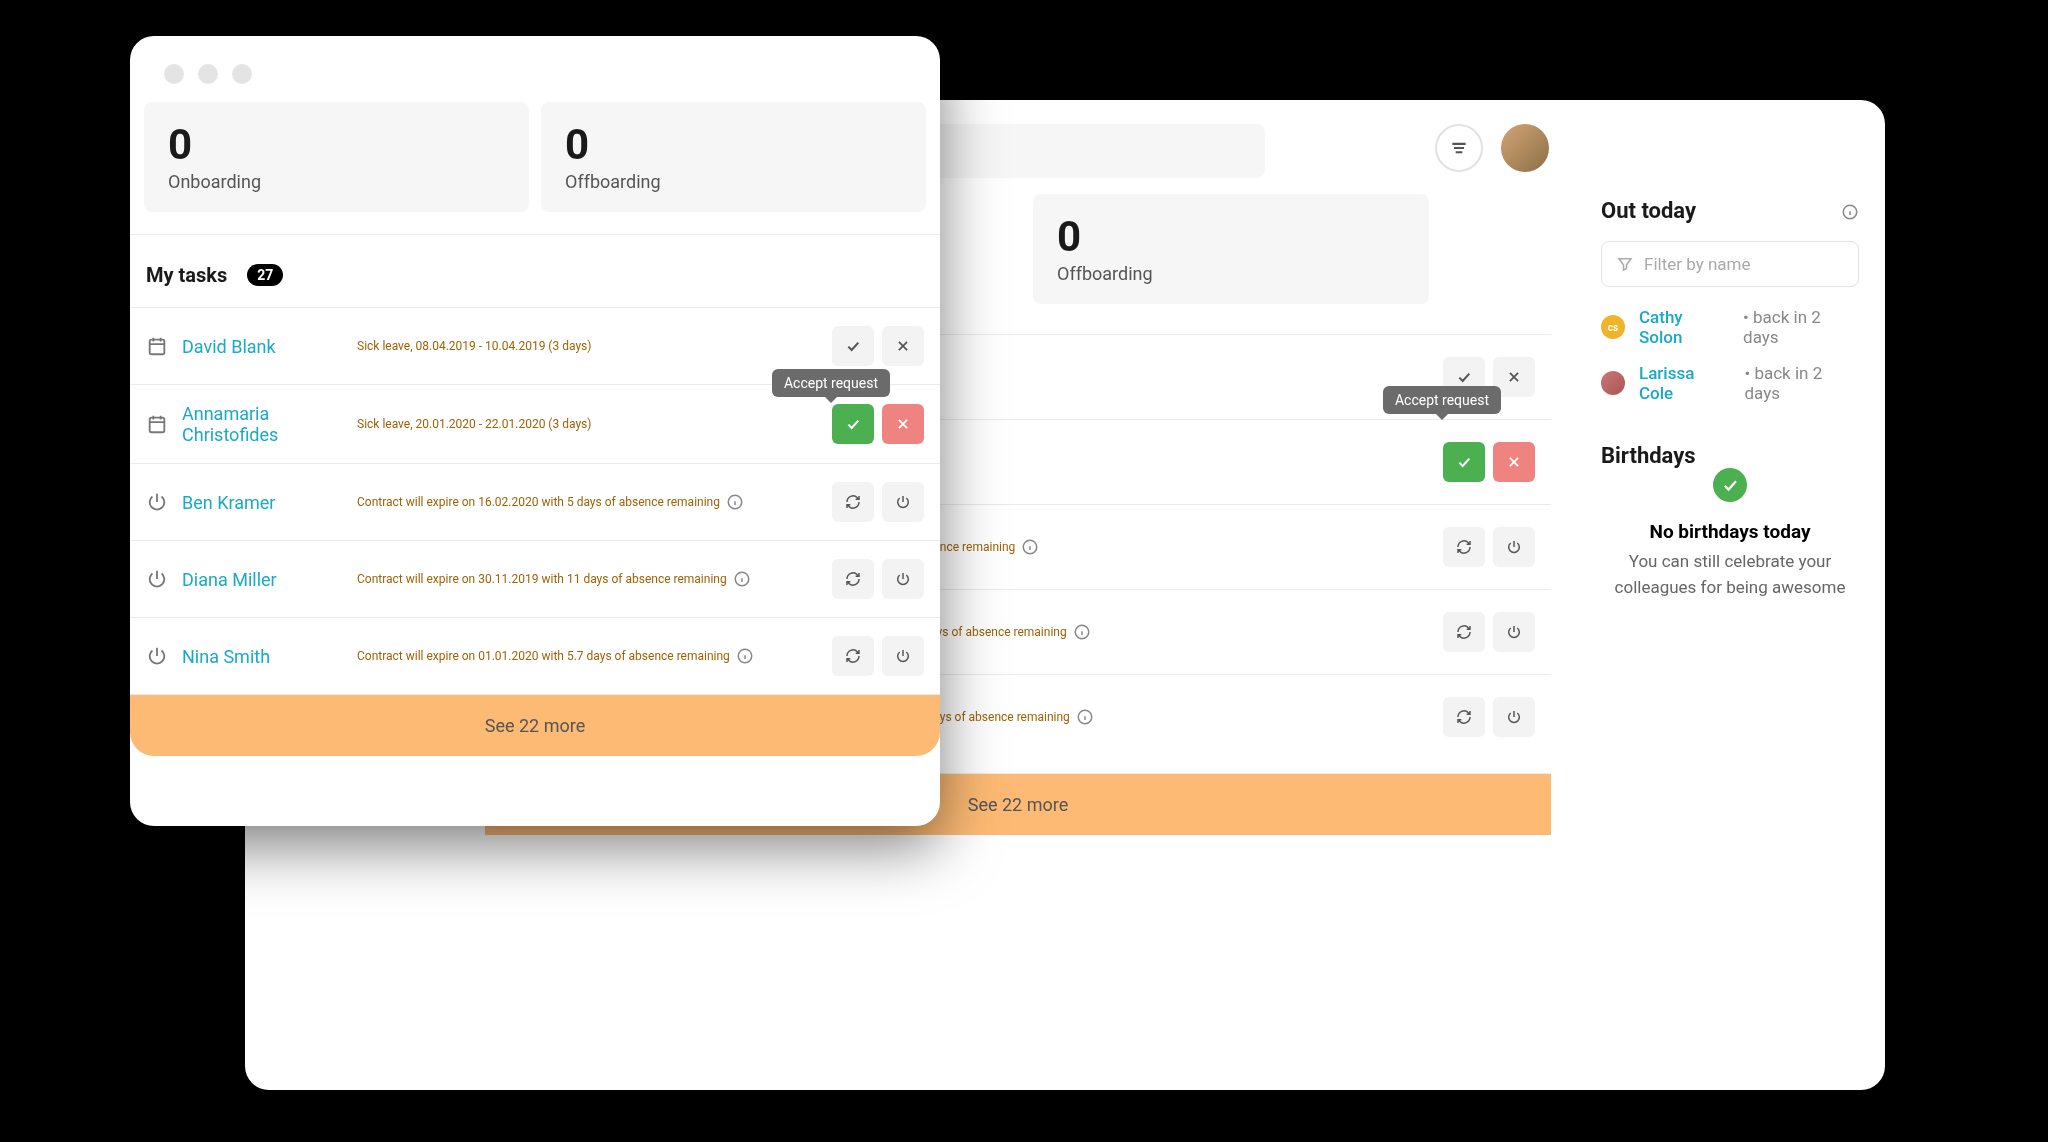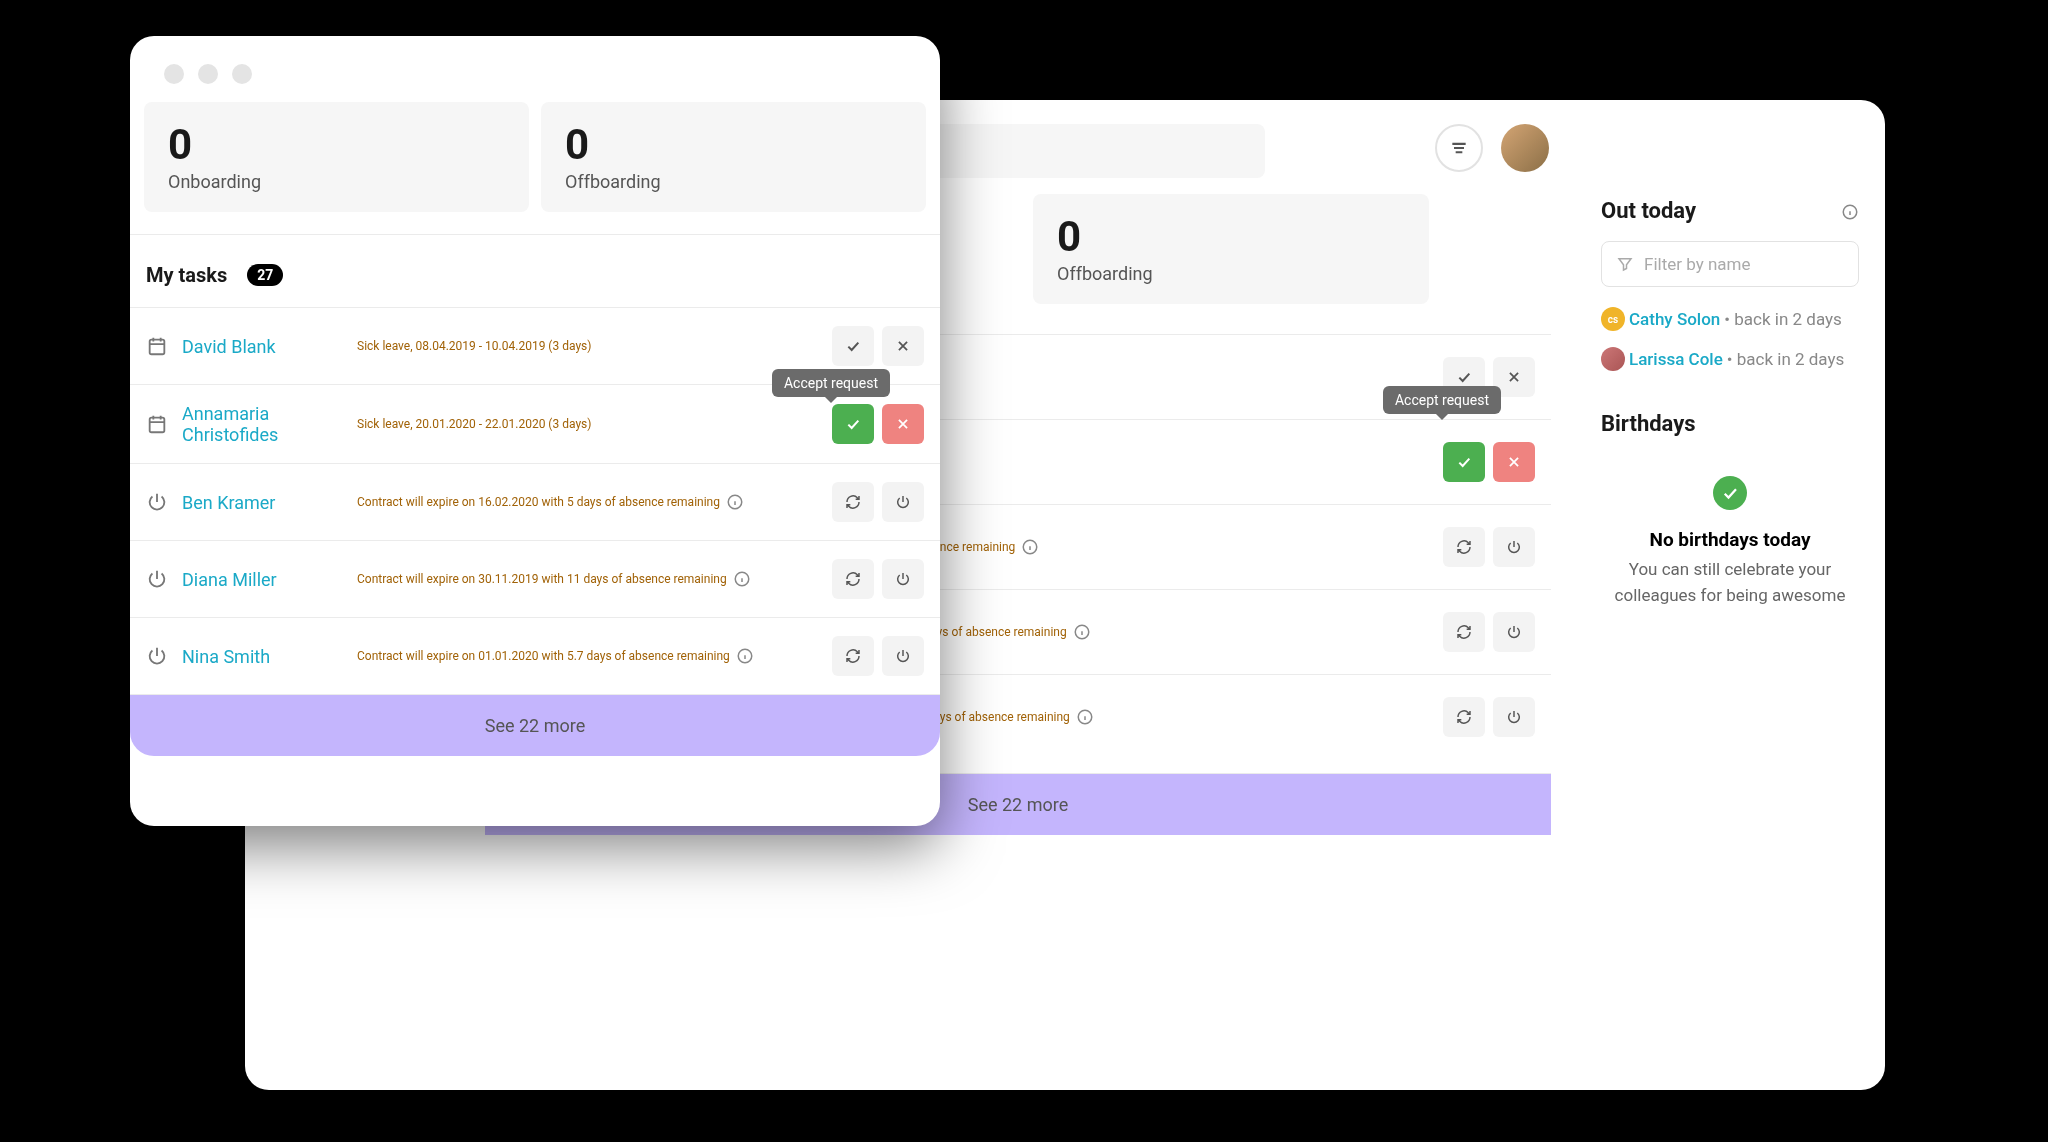--- a/index.html
+++ b/index.html
@@ -128,21 +128,21 @@
   transform: translateX(-50%);
   border: 6px solid transparent;
   border-top-color: #6b6b6b;
   border-bottom: none;
 }
 .see-more {
   text-align: center;
   padding: 20px;
   color: #555;
   font-size: 18px;
-  background: #c4b5fd;
+  background: #fdba74;
   border-top: 1px solid #ebebeb;
   cursor: pointer;
   border-radius: 0 0 24px 24px;
 }
 .info-icon {
   display: inline-flex;
   width: 18px;
   height: 18px;
   color: #888;
 }
@@ -210,21 +210,21 @@
   display: flex;
   align-items: center;
   gap: 10px;
   color: #aaa;
   font-size: 17px;
   margin-bottom: 20px;
 }
 .out-row {
   display: flex;
   align-items: center;
-  gap: 4px;
+  gap: 14px;
   margin-bottom: 16px;
   font-size: 17px;
 }
 .mini-avatar {
   width: 24px; height: 24px; border-radius: 50%;
   display: flex; align-items: center; justify-content: center;
   font-size: 10px; color: #fff; font-weight: 600;
   flex-shrink: 0;
 }
 .mini-avatar.cs { background: #f0b429; }
@@ -416,21 +416,21 @@
         <span class="out-name">Cathy Solon</span>
         <span class="out-meta">• <span>back in 2 days</span></span>
       </div>
       <div class="out-row">
         <div class="mini-avatar lc"></div>
         <span class="out-name">Larissa Cole</span>
         <span class="out-meta">• <span>back in 2 days</span></span>
       </div>
 
       <div class="birthday-box">
-        <div class="side-title" style="text-align:left;margin-bottom:40px">Birthdays</div>
+        <div class="side-title" style="text-align:left;">Birthdays</div>
         <div class="check-circle">
             <svg width="18" height="18" viewBox="0 0 24 24" fill="none" stroke="currentColor" stroke-width="3">
               <polyline points="5 13 10 18 20 7"></polyline>
             </svg>
           </div>
         <div class="bday-title">No birthdays today</div>
         <div class="bday-sub">You can still celebrate your colleagues for being awesome</div>
       </div>
     </div>
   </div>

